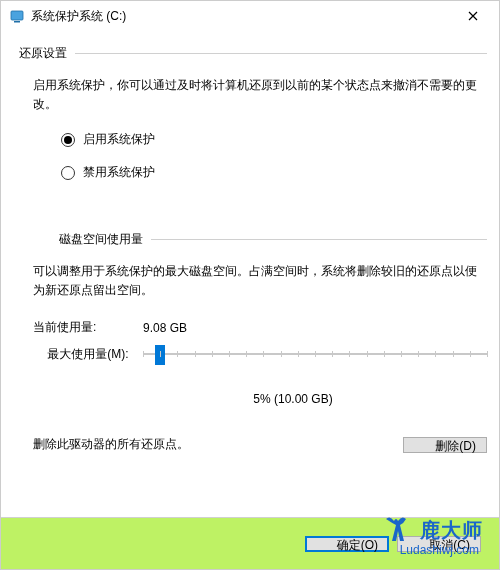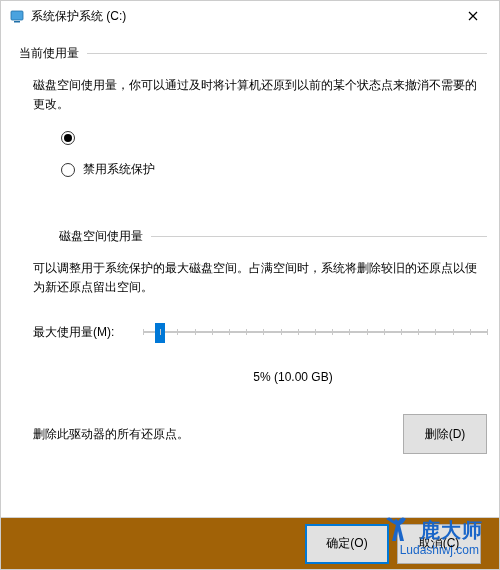--- a/index.html
+++ b/index.html
@@ -16,32 +16,32 @@
   .section-title .lbl { white-space: nowrap; padding-right: 8px; }
   .section-title .rule { flex: 1; height: 1px; background: #d0d0d0; }
   .desc { margin: 14px 4px 0 14px; line-height: 1.55; }
   .radio-group { margin: 18px 0 0 42px; }
   .radio-row { display: flex; align-items: center; margin: 10px 0 16px; cursor: pointer; }
   .radio { width: 14px; height: 14px; border: 1px solid #333; border-radius: 50%; margin-right: 8px; position: relative; }
   .radio.checked::after { content:""; position:absolute; left:2px; top:2px; width:8px; height:8px; background:#000; border-radius:50%; }
   .section2 { margin-top: 50px; margin-left: 40px; }
   .usage-row { display: flex; margin: 20px 0 0 14px; align-items: center; }
   .usage-row .ulabel { width: 110px; }
-  .slider-row { display: flex; margin: 24px 0 0 14px; align-items: center; }
+  .slider-row { display: flex; margin: 6px 0 0 14px; align-items: center; text-align: center; }
   .slider-row .ulabel { width: 110px; }
   .slider { position: relative; flex:1; height: 24px; cursor: pointer; }
   .track { position:absolute; left:0; right:0; top:11px; height:2px; background:#c8c8c8; }
   .tick { position:absolute; top:9px; width:1px; height:6px; background:#c8c8c8; }
   .thumb { position:absolute; top:3px; width:10px; height:20px; background:#0078d7; transform:translateX(-5px); }
   .slider-caption { text-align:center; margin-top:26px; margin-left:80px; }
   .delete-row { display:flex; align-items:center; margin: 30px 0 0 14px; gap: 20px; }
   .delete-row .dlabel { flex:1; }
-  .btn { min-width: 84px; height: 40px; border:1px solid #adadad; background:#e1e1e1; font-family:inherit; font-size:12px; cursor:pointer; padding: 0 10px; }
+  .btn { min-width: 84px; height: 16px; border:1px solid #adadad; background:#e1e1e1; font-family:inherit; font-size:12px; cursor:pointer; padding: 0 10px; text-align: right; }
   .btn.primary { border:1px solid #0078d7; box-shadow: inset 0 0 0 1px #0078d7; }
-  .bottom { position:absolute; left:0; right:0; bottom:0; height:52px; border-top:1px solid #d0d0d0; display:flex; align-items:center; justify-content:flex-end; gap:8px; padding-right:18px; background:#a16207; }
+  .bottom { position:absolute; left:0; right:0; bottom:0; height:52px; border-top:1px solid #d0d0d0; display:flex; align-items:center; justify-content:flex-end; gap:8px; padding-right:18px; background:#bef264; }
   .watermark { position:absolute; right:16px; bottom:24px; display:flex; align-items:center; gap:4px; pointer-events:none; z-index:5; }
   .watermark .wtitle { color:#1a66c9; font-weight:700; font-size:20px; letter-spacing:1px; }
   .watermark .wsub { color:#1a66c9; font-size:12px; position:absolute; right:4px; bottom:-12px;margin-top:40px; }
   .watermark svg { width:36px; height:30px; }
 </style>
 </head>
 <body>
 
 <div class="window">
 
@@ -56,41 +56,46 @@
     <div class="close">
       <svg viewBox="0 0 10 10">
           <path d="M1 1 L9 9 M9 1 L1 9" stroke="#000" stroke-width="1.2"></path>
         </svg>
     </div>
   </div>
 
   <div class="content">
 
     <div class="section-title">
-      <span class="lbl">当前使用量</span>
+      <span class="lbl">还原设置</span>
       <span class="rule"></span>
     </div>
-    <div class="desc">磁盘空间使用量，你可以通过及时将计算机还原到以前的某个状态点来撤消不需要的更改。</div>
+    <div class="desc">启用系统保护，你可以通过及时将计算机还原到以前的某个状态点来撤消不需要的更改。</div>
 
     <div class="radio-group">
       <div class="radio-row">
         <span class="radio checked"></span>
+        <span>启用系统保护</span>
       </div>
       <div class="radio-row">
         <span class="radio"></span>
         <span>禁用系统保护</span>
       </div>
     </div>
 
     <div class="section-title section2">
       <span class="lbl">磁盘空间使用量</span>
       <span class="rule"></span>
     </div>
     <div class="desc">可以调整用于系统保护的最大磁盘空间。占满空间时，系统将删除较旧的还原点以便为新还原点留出空间。</div>
 
+    <div class="usage-row">
+      <span class="ulabel">当前使用量:</span>
+      <span>9.08 GB</span>
+    </div>
 
     <div class="slider-row">
       <span class="ulabel">最大使用量(M):</span>
       <div class="slider" id="slider">
         <div class="track"></div>
         <div class="thumb" id="thumb" style="left: 5%;"></div>
       <div class="tick" style="left: 0%;"></div>
           <div class="tick" style="left: 5%;"></div>
           <div class="tick" style="left: 10%;"></div>
           <div class="tick" style="left: 15%;"></div>

